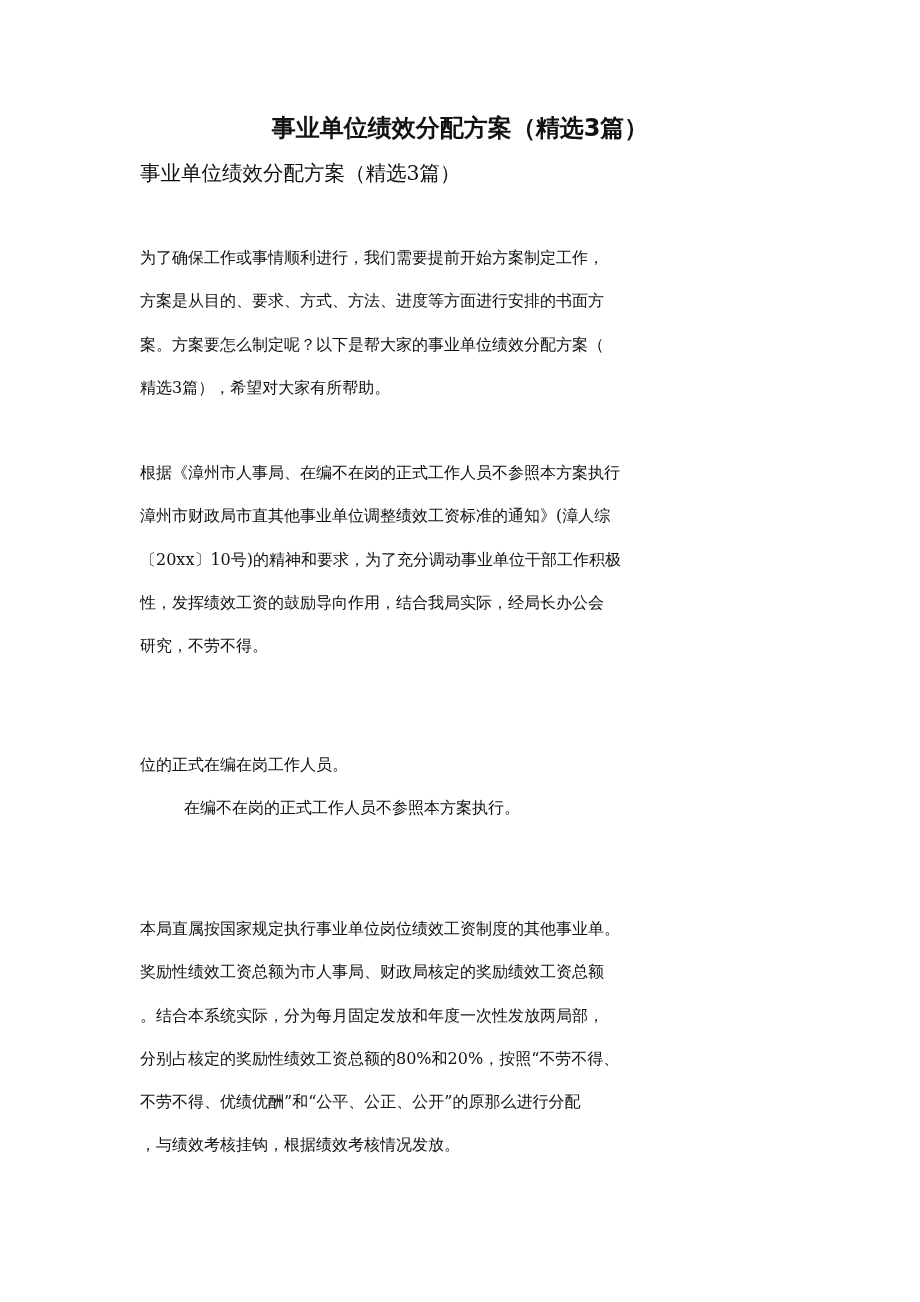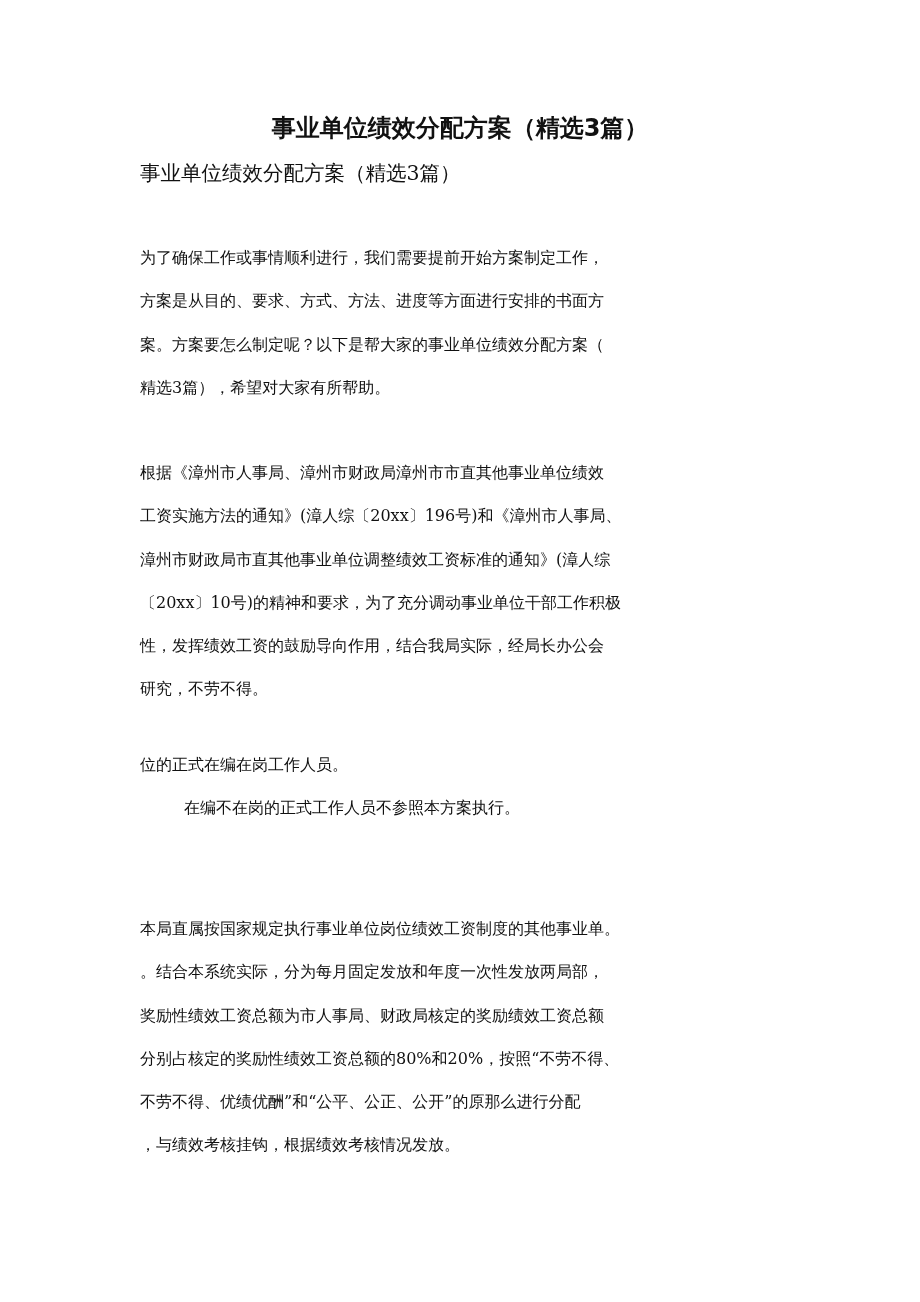--- a/index.html
+++ b/index.html
@@ -72,35 +72,34 @@
   <div class="body-col subtitle">事业单位绩效分配方案（精选3篇）</div>
 
   <div class="body-col para" id="p1">
     <span class="ln">为了确保工作或事情顺利进行，我们需要提前开始方案制定工作，</span>
     <span class="ln">方案是从目的、要求、方式、方法、进度等方面进行安排的书面方</span>
     <span class="ln">案。方案要怎么制定呢？以下是帮大家的事业单位绩效分配方案（</span>
     <span class="ln">精选3篇），希望对大家有所帮助。</span>
   </div>
 
   <div class="body-col para" id="p2">
-    <span class="ln">根据《漳州市人事局、漳州市财政局漳州市市直其他事业单位绩效</span>
-    <span class="ln">工资实施方法的通知》(漳人综〔20xx〕196号)和《漳州市人事局、</span>
+    <span class="ln">根据《漳州市人事局、在编不在岗的正式工作人员不参照本方案执行</span>
     <span class="ln">漳州市财政局市直其他事业单位调整绩效工资标准的通知》(漳人综</span>
     <span class="ln">〔20xx〕10号)的精神和要求，为了充分调动事业单位干部工作积极</span>
     <span class="ln">性，发挥绩效工资的鼓励导向作用，结合我局实际，经局长办公会</span>
     <span class="ln">研究，不劳不得。</span>
   </div>
 
   <div class="body-col para" id="p3">
     <span class="ln">位的正式在编在岗工作人员。</span>
     <span class="ln indent">在编不在岗的正式工作人员不参照本方案执行。</span>
   </div>
 
   <div class="body-col para" id="p4">
     <span class="ln">本局直属按国家规定执行事业单位岗位绩效工资制度的其他事业单。</span>
+    <span class="ln">奖励性绩效工资总额为市人事局、财政局核定的奖励绩效工资总额</span>
     <span class="ln">。结合本系统实际，分为每月固定发放和年度一次性发放两局部，</span>
-    <span class="ln">奖励性绩效工资总额为市人事局、财政局核定的奖励绩效工资总额</span>
     <span class="ln">分别占核定的奖励性绩效工资总额的80%和20%，按照“不劳不得、</span>
     <span class="ln">不劳不得、优绩优酬”和“公平、公正、公开”的原那么进行分配</span>
     <span class="ln">，与绩效考核挂钩，根据绩效考核情况发放。</span>
   </div>
 
 </div>
 
 </body></html>

